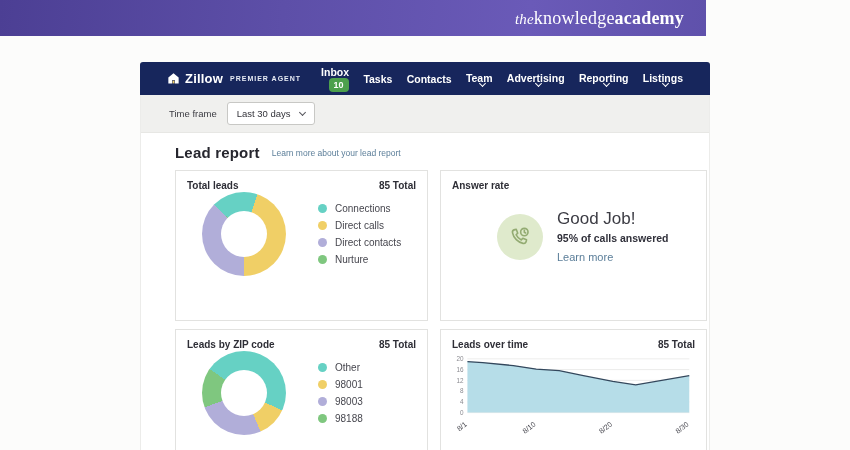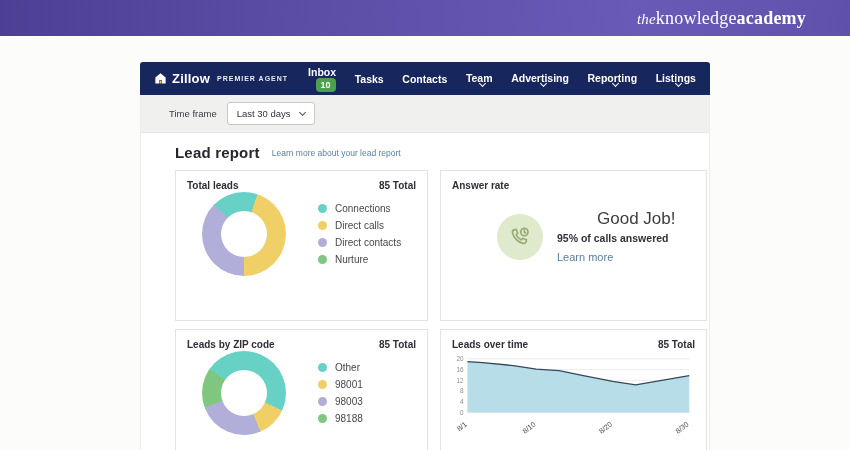--- a/index.html
+++ b/index.html
@@ -2,32 +2,32 @@
 <html><head>
 <meta charset="utf-8">
 <style>
   * { margin:0; padding:0; box-sizing:border-box; }
   body { font-family:"Liberation Sans", sans-serif; }
   .stage { position:relative; width:850px; height:450px; background:#fcfcfb;
            background-image:radial-gradient(#efeef3 0.6px, transparent 0.6px);
            background-size:6px 6px; overflow:hidden; }
 
   
-  .topbar { position:absolute; left:0; top:0; width:850px; height:36px;
+  .topbar { position:absolute; left:0; top:0; width:706px; height:36px;
             background:linear-gradient(95deg,#4c3f94 0%,#5d4fa8 40%,#6a5ab8 75%,#5f51ab 100%);
-            display:flex; align-items:center; justify-content:flex-end; padding-right:44px; }
+            display:flex; align-items:center; justify-content:flex-end; padding-right:22px; }
   .brand { color:#fff; font-family:"Liberation Serif", serif; font-size:18px; letter-spacing:0.2px; }
   .brand .pfx { font-style:italic; font-size:15px; }
   .brand .bold { font-weight:bold; }
 
   
   .dash { position:absolute; left:140px; top:63px; width:570px; background:#fff;
           border:1px solid #ececea; border-top:none; }
   .nav { height:33px; background:#17265c; border-radius:3px 3px 0 0; display:flex;
-         align-items:center; padding:0 14px; margin:-1px -1px 0 -1px; }
+         align-items:center; padding:0 27px; margin:-1px -1px 0 -1px; }
   .zlogo { display:flex; align-items:center; gap:5px; margin-right:20px; }
   .zlogo svg { width:13px; height:13px; }
   .zname { color:#fff; font-weight:bold; font-size:13px; letter-spacing:0.2px; }
   .zsub { color:#e8ecf5; font-weight:bold; font-size:7px; letter-spacing:1px; margin-left:2px; }
   .navitems { flex:1; display:flex; align-items:center; justify-content:space-between; }
   .navitem { color:#fff; font-size:10.5px; font-weight:bold; text-decoration:none;
              display:flex; align-items:center; cursor:pointer;flex-direction:column; }
   .badge { background:#4da04d; color:#fff; font-size:9px; font-weight:bold; border-radius:4px;
            padding:2px 5px; margin-left:7px; }
   .chev { display:inline-block; width:5px; height:5px; border-right:1.5px solid currentColor;
@@ -56,21 +56,21 @@
   .donut::after { content:""; position:absolute; left:50%; top:50%; width:46px; height:46px;
                   margin:-23px 0 0 -23px; border-radius:50%; background:#fff; }
   .legend { list-style:none; margin-left:32px; }
   .legend li { display:flex; align-items:center; font-size:10px; color:#46464e; line-height:17px; }
   .legend .dot { width:9px; height:9px; border-radius:50%; margin-right:8px; flex:none; }
 
   .ans-body { display:flex; align-items:center; padding-left:56px; gap:14px; height:92px; }
   .ans-icon { width:46px; height:46px; border-radius:50%; background:#dfeacc; display:flex;
               align-items:center; justify-content:center; flex:none; }
   .ans-icon svg { width:26px; height:26px; }
-  .ans-h { font-size:17px; color:#3c3c44; margin-bottom:3px;margin-left:40px; }
+  .ans-h { font-size:17px; color:#3c3c44; margin-bottom:3px; }
   .ans-s { font-size:10.5px; font-weight:bold; color:#30303a; margin-bottom:3px; }
   .ans-l { font-size:11px; color:#5b7e99; text-decoration:none; cursor:pointer; }
 
   .areachart { width:250px; height:86px; margin:2px 4px 0 6px; display:block; }
   .ytick { font-size:6.5px; fill:#8a8a90; font-family:"Liberation Sans", sans-serif; }
   .xtick { font-size:7.5px; fill:#4c4c54; font-family:"Liberation Sans", sans-serif; }
 </style>
 </head>
 <body>
 

